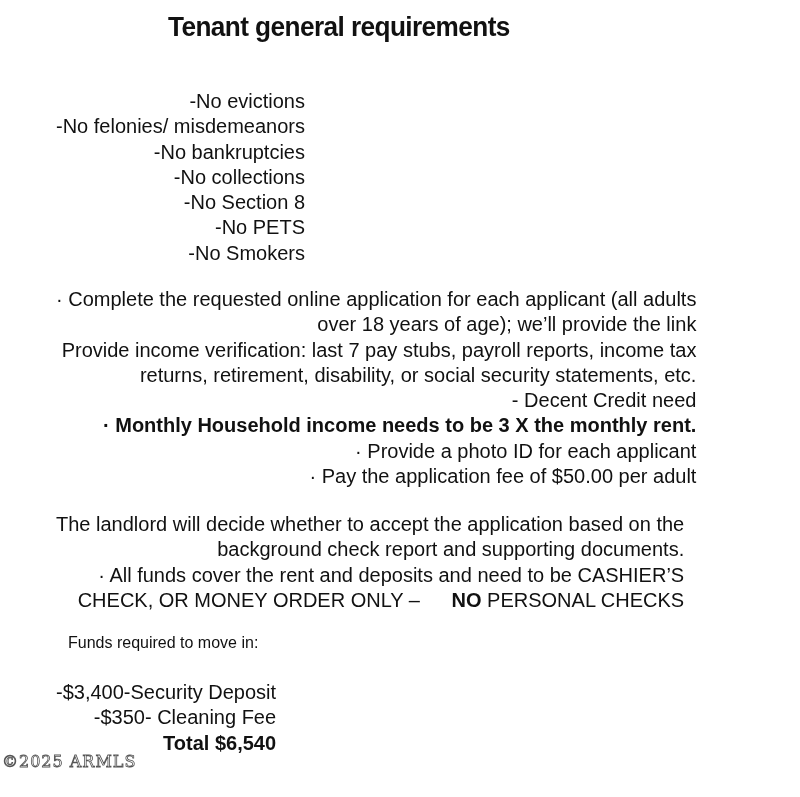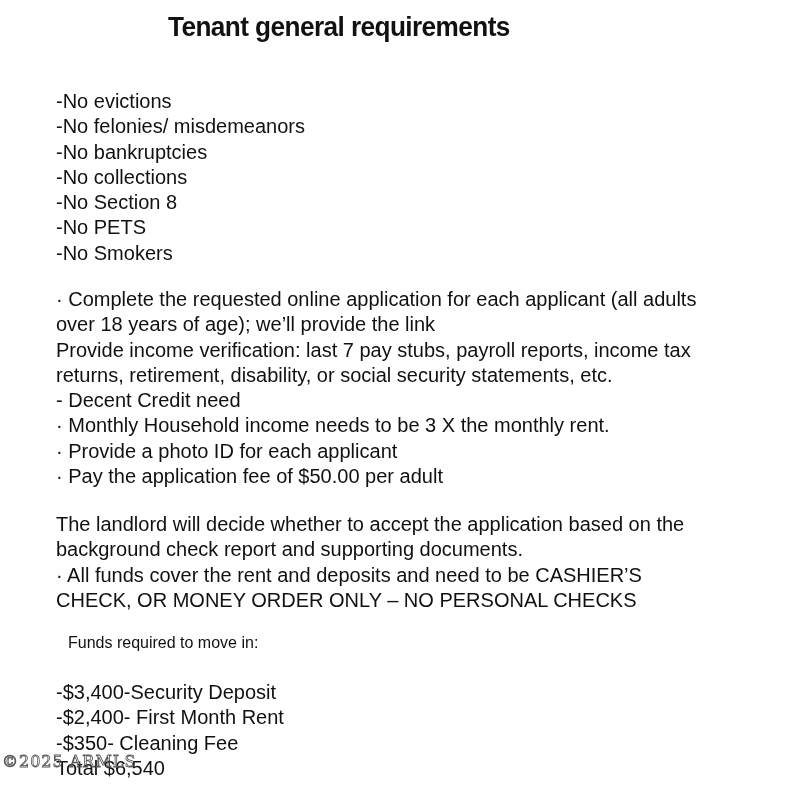--- a/index.html
+++ b/index.html
@@ -6,22 +6,22 @@
     body {
       width: 800px; height: 797px; position: relative; overflow: hidden;
       font-family: "Liberation Sans", sans-serif; color: #111111;
     }
     .title {
       position: absolute; left: 168px; top: 12px;
       font-size: 27px; font-weight: bold; letter-spacing: -0.6px;
       white-space: nowrap; transform: scaleX(0.97); transform-origin: left;
     }
     .block { position: absolute; left: 56px; font-size: 20px; line-height: 25.3px; }
-    .line { white-space: nowrap; }
-    .bold { font-weight: normal; }
+    .line { white-space: nowrap; text-align: right; }
+    .bold { font-weight: bold; margin-left: 26px; }
     #rules { top: 89px; }
     #apply { top: 287px; }
     #landlord { top: 512px; }
     #funds-heading { position: absolute; left: 68px; top: 634px; font-size: 16px; white-space: nowrap; }
     #funds { top: 680px; }
     .watermark {
       position: absolute; left: 2px; top: 752px; font-size: 16px;
       font-family: "DejaVu Serif", serif; color: transparent;
       -webkit-text-stroke: 0.8px #555555; letter-spacing: 1px; white-space: nowrap;
     }
@@ -59,19 +59,18 @@
     <div class="line">· All funds cover the rent and deposits and need to be CASHIER’S</div>
     <div class="line">
       <span>CHECK, OR MONEY ORDER ONLY – </span><span class="bold">NO</span><span> PERSONAL CHECKS</span>
     </div>
   </div>
 
   <div id="funds-heading">Funds required to move in:</div>
 
   <div class="block" id="funds">
     <div class="line">-$3,400-Security Deposit</div>
-    <div class="line">-$2,400- First Month Rent</div>
     <div class="line">-$350- Cleaning Fee</div>
     <div class="line bold">Total $6,540</div>
   </div>
 
   <div class="watermark">©2025 ARMLS</div>
 </div>
 
 </body></html>

